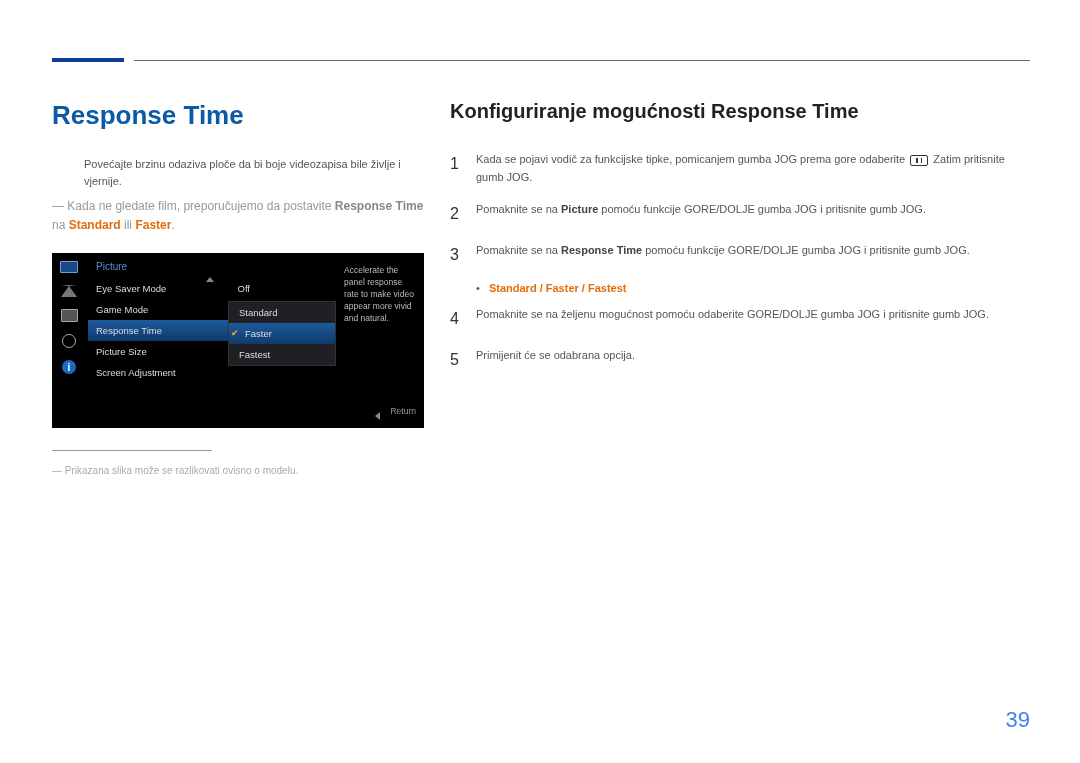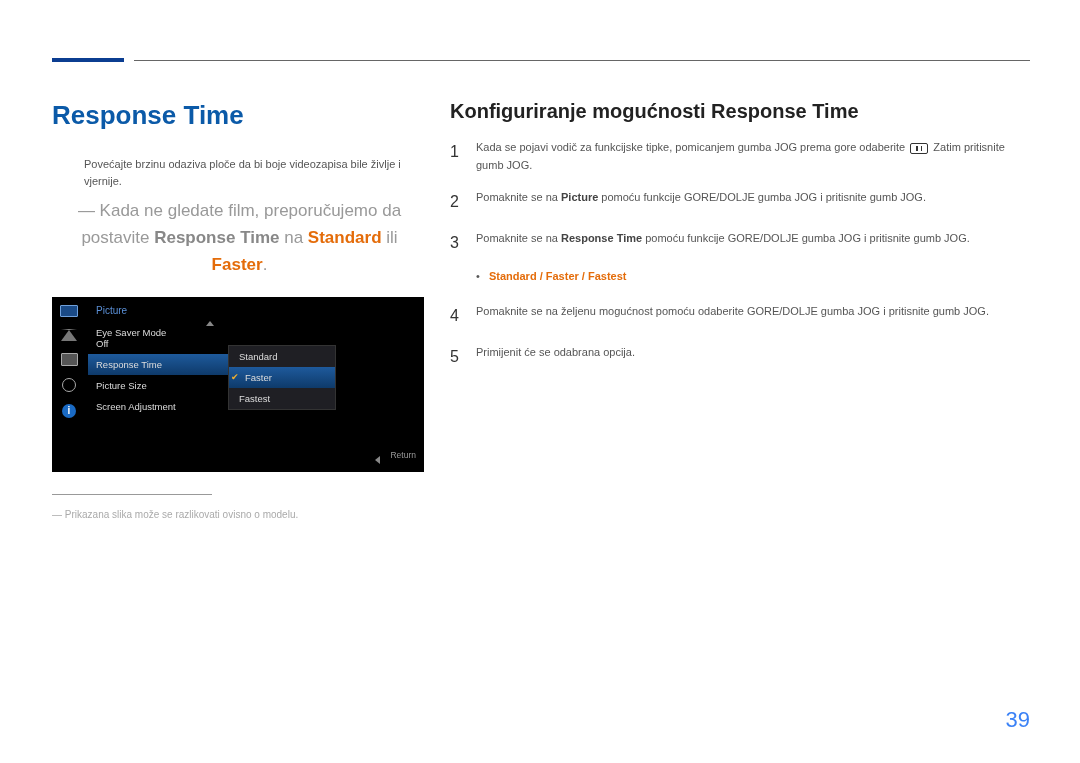--- a/index.html
+++ b/index.html
@@ -46,24 +46,23 @@
     margin-bottom: 25px;
   }
   .intro {
     font-size: 11px;
     color: #555;
     margin-bottom: 8px;
     line-height: 1.5;
     padding-left: 32px;
   }
   .note {
-    font-size: 17px;
+    font-size: 12px;
     color: #999;
     line-height: 1.6;
-    text-align: center;
   }
   .note b { color: #888; font-weight: 600; }
   .orange { color: #e46c0a; font-weight: 600; }
 
   
   .osd {
     margin-top: 18px;
     width: 372px;
     height: 175px;
     background: #000;
@@ -123,21 +122,20 @@
   }
   .osd-title {
     color: #5a8fd6;
     font-size: 10px;
     padding: 2px 8px 6px 8px;
   }
   .osd-item {
     padding: 5px 8px;
     display: flex;
     justify-content: space-between;
-    flex-direction: column;
   }
   .osd-item.sel {
     background: linear-gradient(#1e5a9c, #0e3a6a);
   }
   .osd-sub {
     position:absolute;
     left: 176px; top: 48px;
     width: 108px;
     background: #1f1f24;
     border: 1px solid #333;
@@ -198,21 +196,21 @@
     margin-top: 14px;
     font-size: 10px;
     color: #aaa;
   }
   .foot-note::before { content: "― "; }
 
   h2.sub {
     font-size: 20px;
     font-weight: 600;
     color: #222;
-    margin-bottom: 16px;
+    margin-bottom: 28px;
   }
   .step {
     display: flex;
     margin-bottom: 15px;
     font-size: 11px;
     color: #555;
     line-height: 1.6;
   }
   .step-num {
     width: 26px;
@@ -236,21 +234,21 @@
     content:"";
     position:absolute;
     top:2px; bottom:2px;
     width:1.5px; background:#333;
   }
   .jog-icon::before { left: 5px; }
   .jog-icon::after { right: 5px; }
   .bullet-row {
     font-size: 11px;
     padding-left: 26px;
-    margin-bottom: 21px;
+    margin-bottom: 12px;
   }
   .bullet-row .dot { margin-right: 6px; color:#555; }
   .page-num {
     position: absolute;
     right: 50px;
     bottom: 30px;
     font-size: 22px;
     color: #3b82f6;
     font-weight: 300;
   }
@@ -276,35 +274,39 @@
       <div class="osd-icon gear"></div>
       <div class="osd-icon info">i</div>
     </div>
     <div class="osd-menu">
       <div class="osd-title">Picture</div>
       <div class="osd-arrow-up"></div>
       <div class="osd-item">
         <span>Eye Saver Mode</span>
         <span>Off</span>
       </div>
+      <div class="osd-item">
+        <span>Game Mode</span>
+      </div>
       <div class="osd-item sel">
         <span>Response Time</span>
       </div>
       <div class="osd-item">
         <span>Picture Size</span>
       </div>
       <div class="osd-item">
         <span>Screen Adjustment</span>
       </div>
     </div>
     <div class="osd-sub">
       <div class="osd-sub-item"><span>Standard</span></div>
       <div class="osd-sub-item sel"><span>Faster</span></div>
       <div class="osd-sub-item"><span>Fastest</span></div>
     </div>
+    <div class="osd-help">Accelerate the panel response rate to make video appear more vivid and natural.</div>
     <div class="osd-arrow-left"></div>
     <div class="osd-return">Return</div>
   </div>
 
   <div class="foot-rule"></div>
   <p class="foot-note">Prikazana slika može se razlikovati ovisno o modelu.</p>
 </div>
 
 <div class="right-col">
   <h2 class="sub">Konfiguriranje mogućnosti Response Time</h2>

